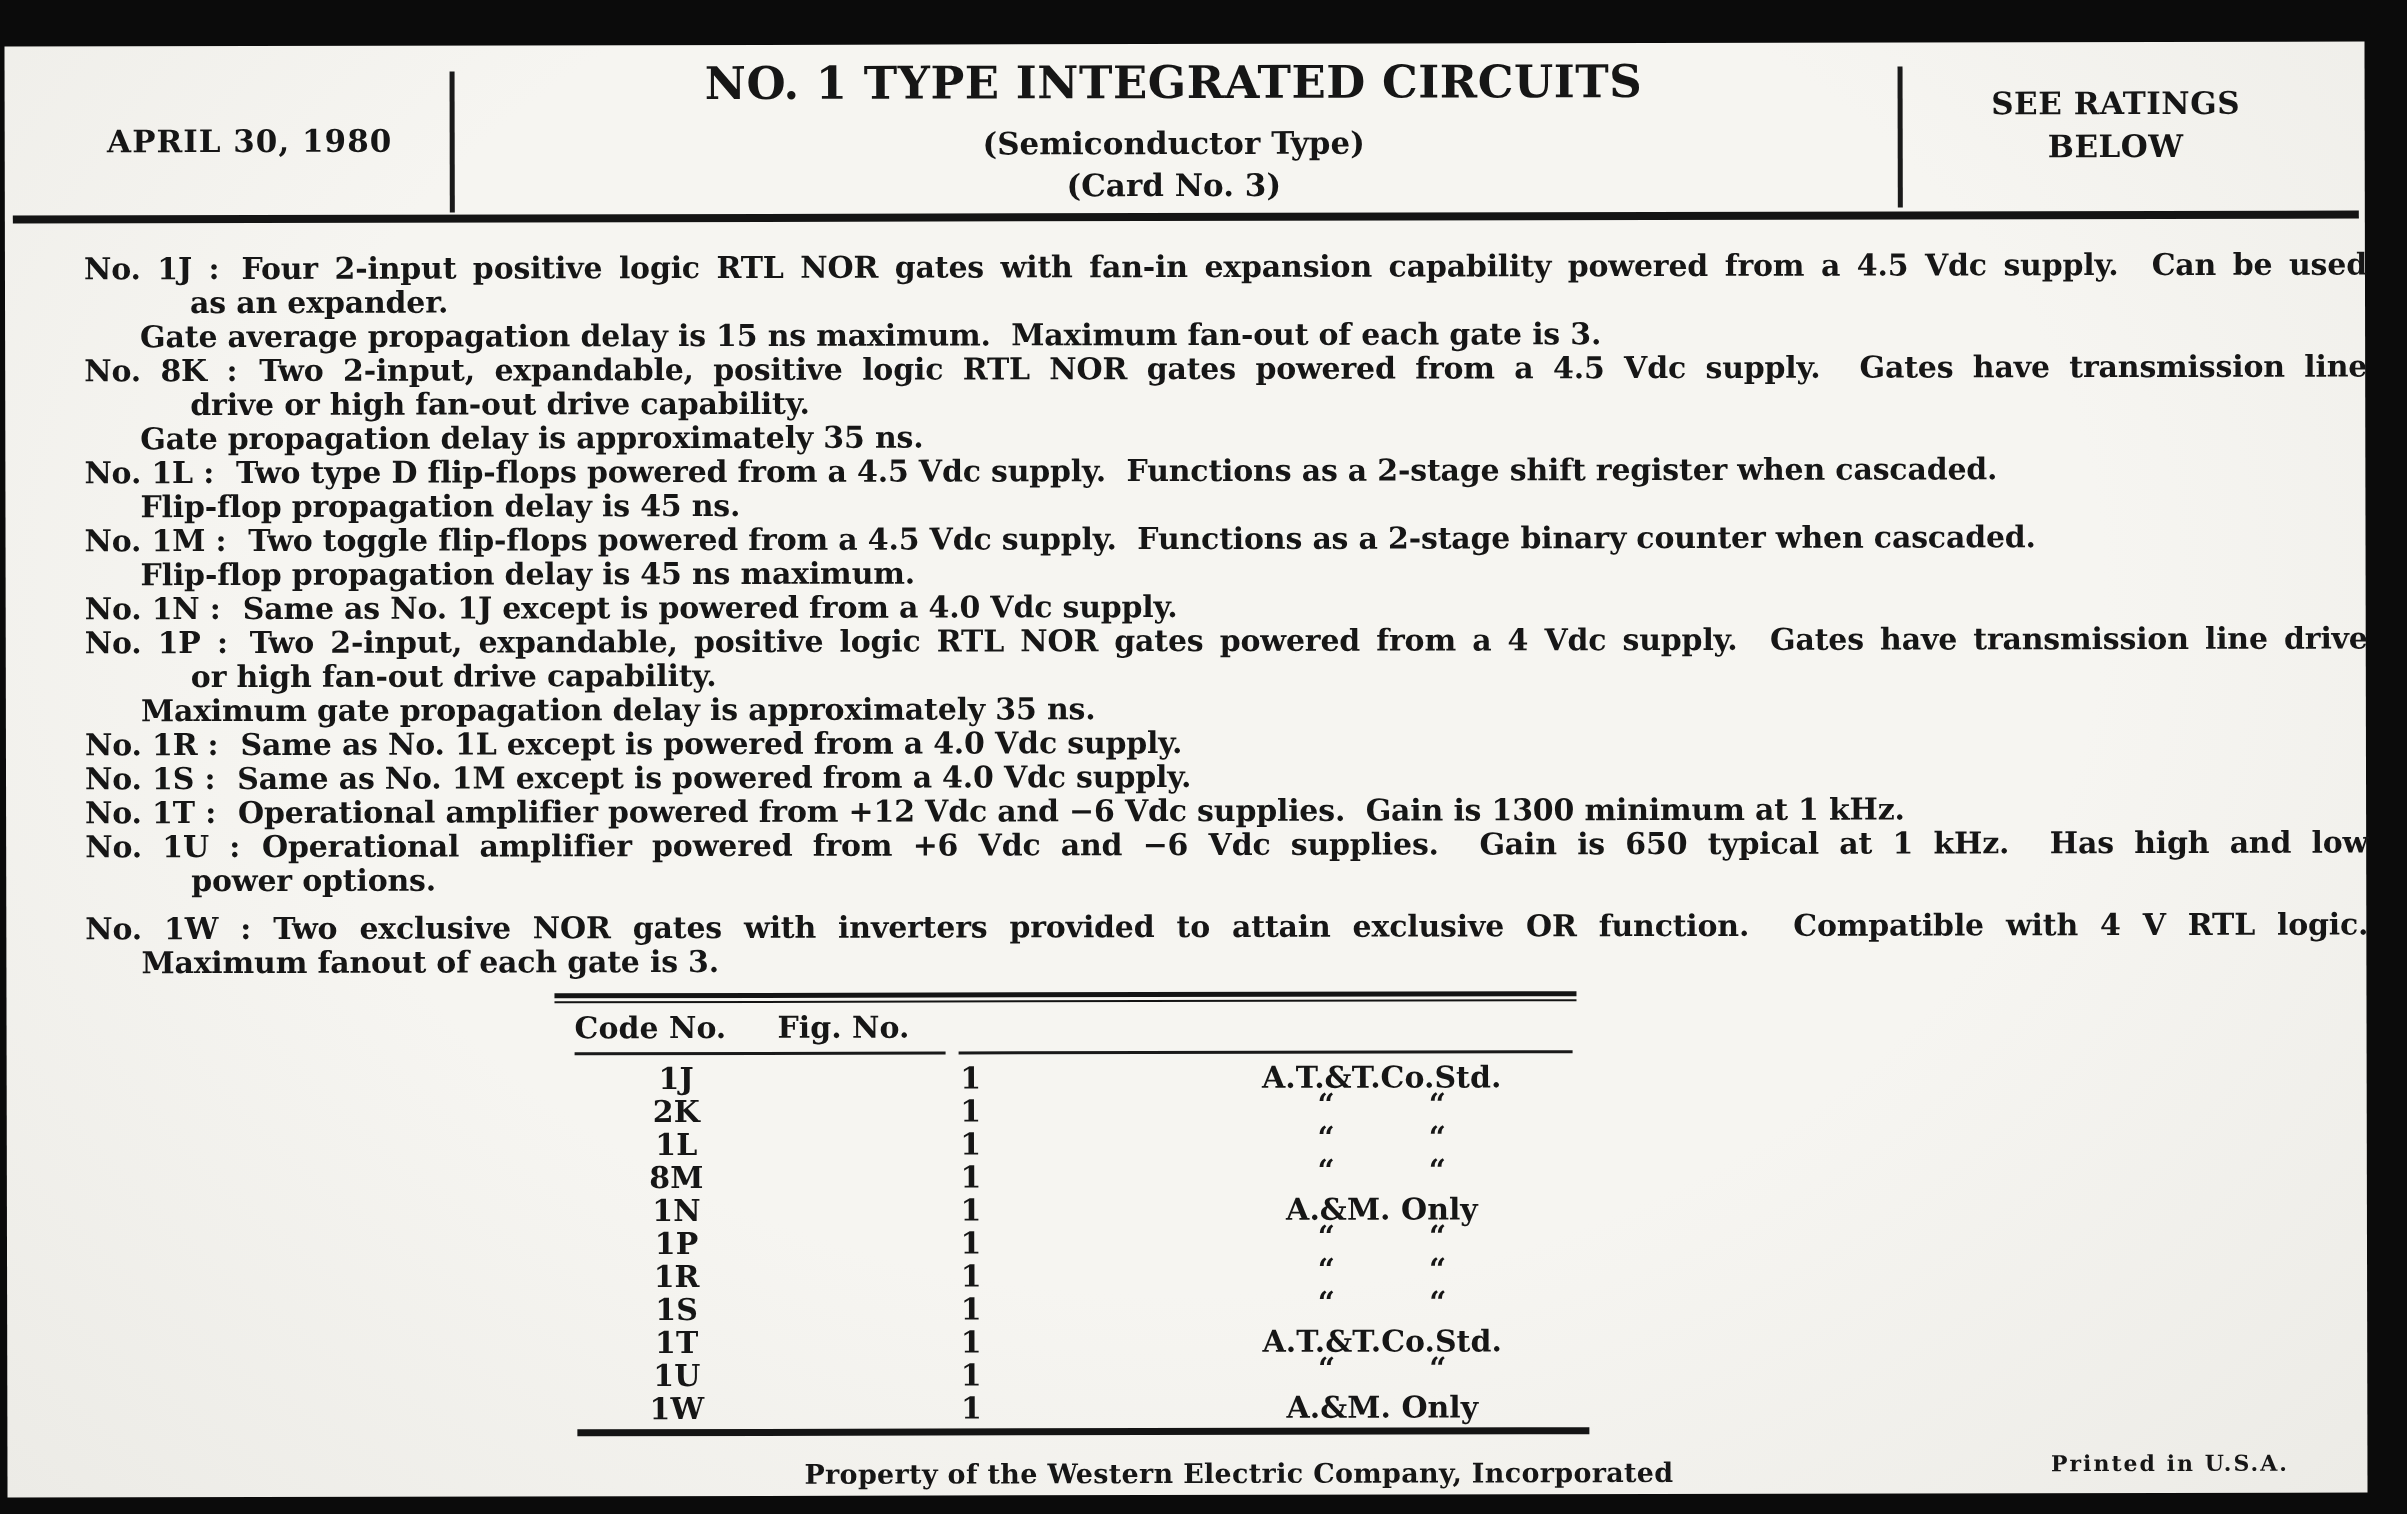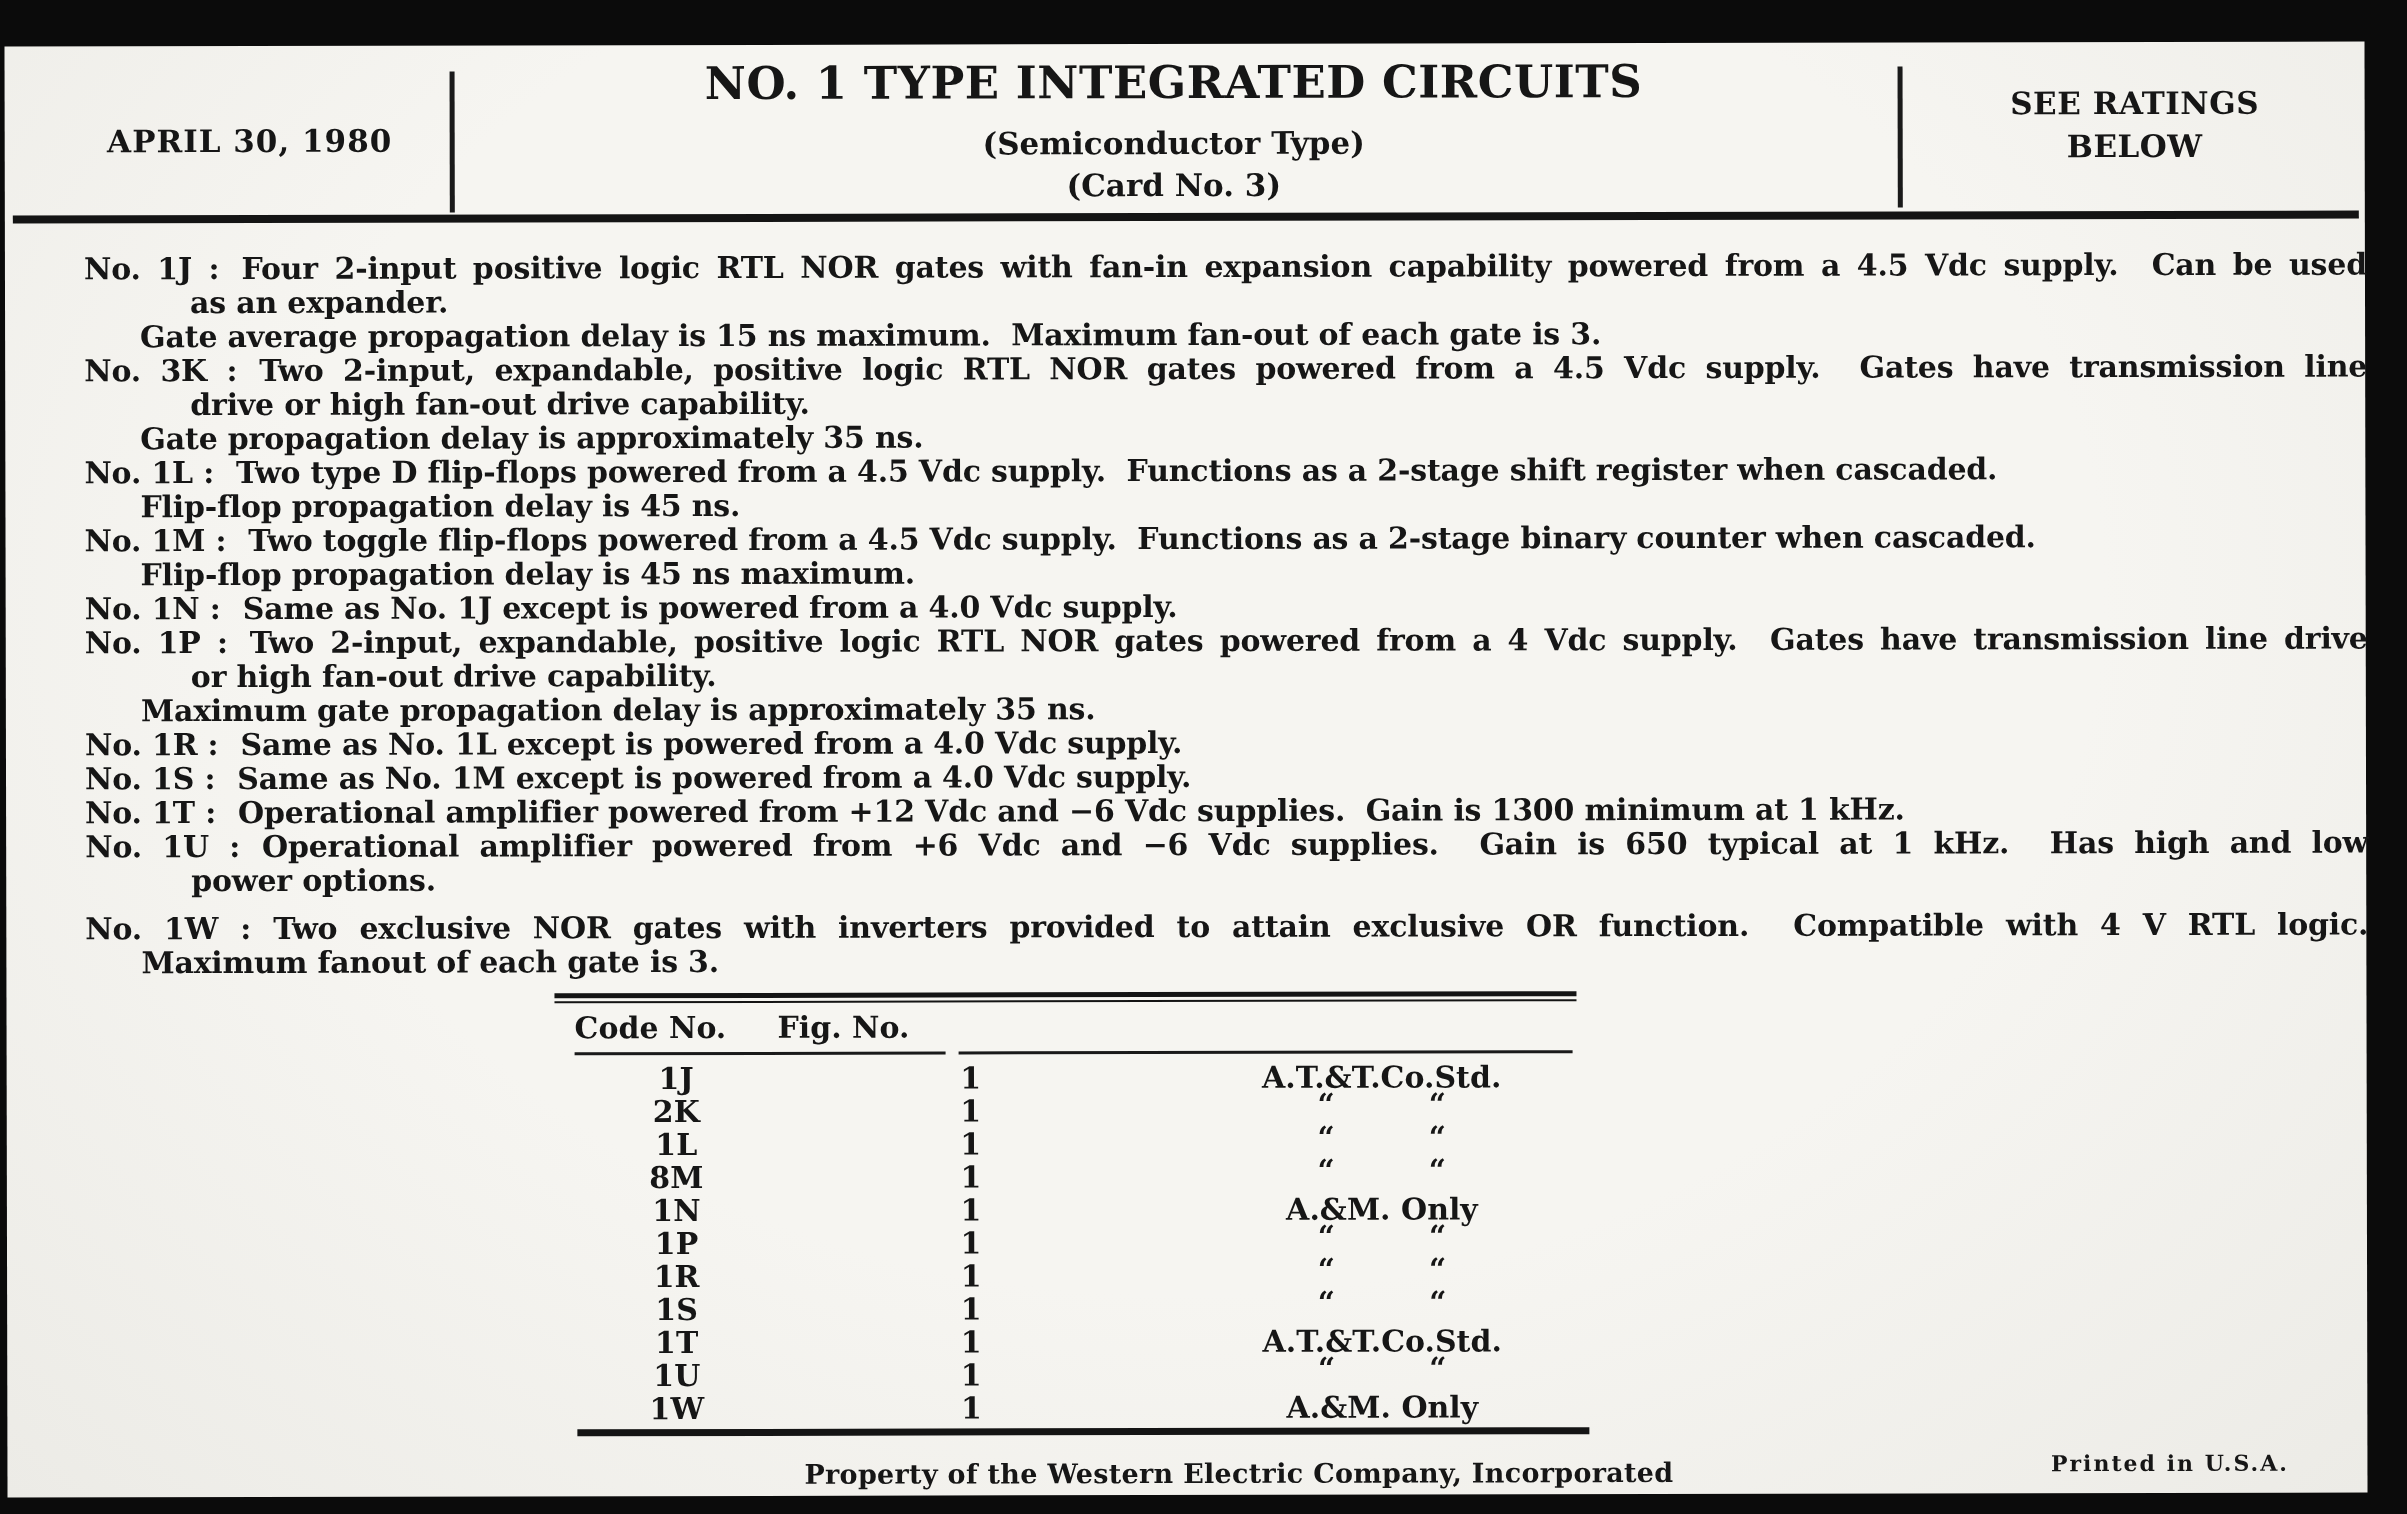--- a/index.html
+++ b/index.html
@@ -63,32 +63,32 @@
 <body>
 
 <div class="card">
 
   <div class="date">APRIL 30, 1980</div>
   <div class="hdr-divider left"></div>
   <div class="hdr-divider right"></div>
   <div class="title">NO. 1 TYPE INTEGRATED CIRCUITS</div>
   <div class="sub1">(Semiconductor Type)</div>
   <div class="sub2">(Card No. 3)</div>
-  <div class="ratings-note" style="white-space:pre-line;padding-left:19px;">SEE RATINGS
+  <div class="ratings-note" style="white-space:pre-line;">SEE RATINGS
 BELOW</div>
   <div class="hdr-rule"></div>
 
   <div class="body-text">
       <div class="entry">
       <div class="line first stretch"><span class="label">No. 1J :</span><span class="text">Four 2-input positive logic RTL NOR gates with fan-in expansion capability powered from a 4.5 Vdc supply.  Can be used</span></div>
     <div class="line cont">as an expander.</div>
         <div class="line note">Gate average propagation delay is 15 ns maximum.  Maximum fan-out of each gate is 3.</div>
       </div>
       <div class="entry">
-      <div class="line first stretch"><span class="label">No. 3K :</span><span class="text">Two 2-input, expandable, positive logic RTL NOR gates powered from a 4.5 Vdc supply.  Gates have transmission line</span></div>
+      <div class="line first stretch"><span class="label">No. 8K :</span><span class="text">Two 2-input, expandable, positive logic RTL NOR gates powered from a 4.5 Vdc supply.  Gates have transmission line</span></div>
     <div class="line cont">drive or high fan-out drive capability.</div>
         <div class="line note">Gate propagation delay is approximately 35 ns.</div>
       </div>
       <div class="entry">
       <div class="line first"><span class="label">No. 1L :</span><span class="text">Two type D flip-flops powered from a 4.5 Vdc supply.  Functions as a 2-stage shift register when cascaded.</span></div>
     <div class="line note">Flip-flop propagation delay is 45 ns.</div>
       </div>
       <div class="entry">
       <div class="line first"><span class="label">No. 1M :</span><span class="text">Two toggle flip-flops powered from a 4.5 Vdc supply.  Functions as a 2-stage binary counter when cascaded.</span></div>
     <div class="line note">Flip-flop propagation delay is 45 ns maximum.</div>

